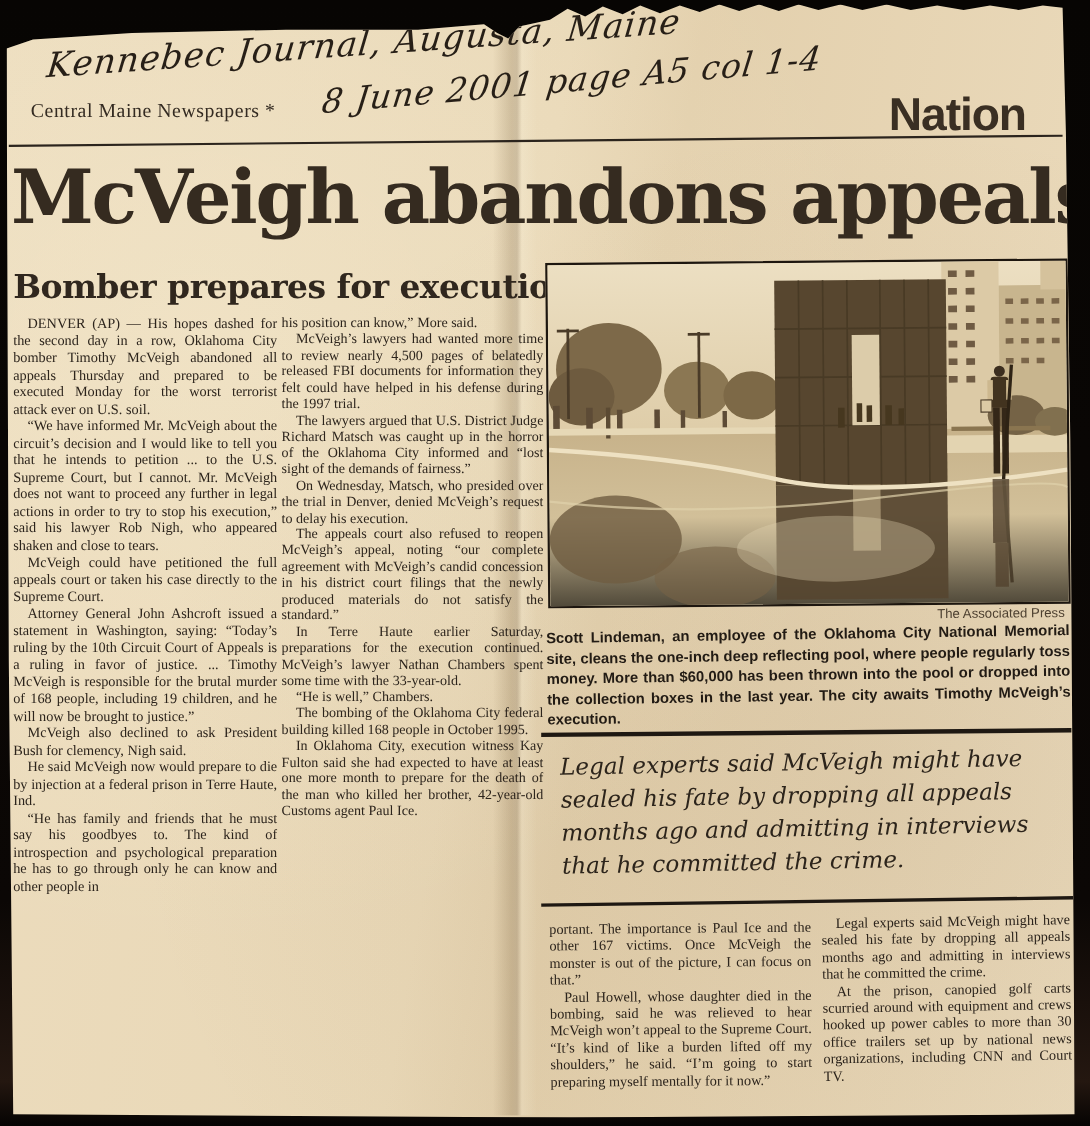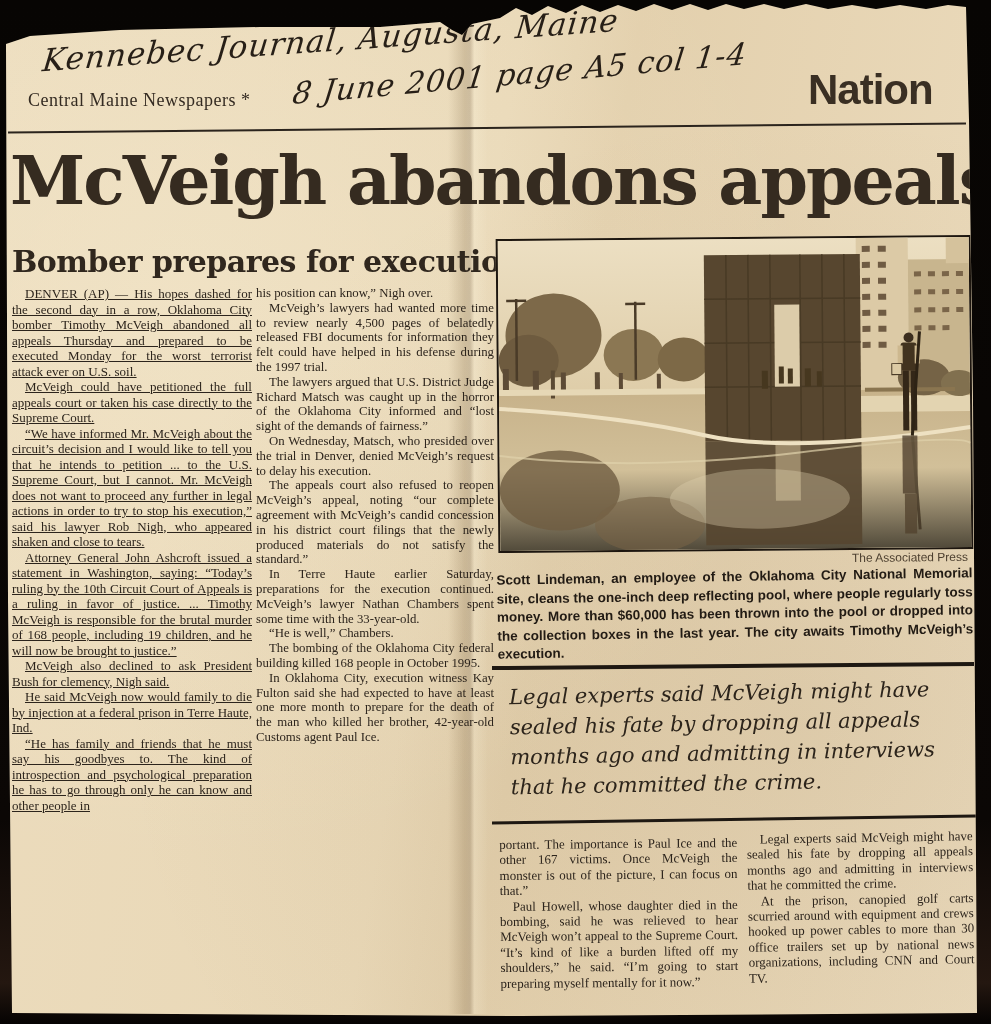--- a/index.html
+++ b/index.html
@@ -21,30 +21,30 @@
     background:linear-gradient(90deg,rgba(0,0,0,0) 0%,rgba(110,85,50,.22) 42%,rgba(70,50,30,.18) 55%,rgba(255,250,230,.20) 66%,rgba(0,0,0,0) 100%);
   }
   .hand{
     position:absolute;color:#271f17;font-family:"DejaVu Serif",serif;font-style:italic;
     white-space:nowrap;letter-spacing:1px;
   }
   .hand1{left:42px;top:22px;font-size:31px;transform:rotate(-4deg) skewX(-10deg);}
   .hand2{left:292px;top:56px;font-size:30px;transform:rotate(-5deg) skewX(-12deg);}
   .masthead{position:absolute;left:28px;top:90px;font-size:18px;color:#342b22;letter-spacing:.5px;text-align:center;}
   .mastrule{position:absolute;left:8px;top:127px;width:958px;height:2px;background:#2b241d;transform:rotate(-0.55deg);}
-  .section{position:absolute;left:808px;top:66px;width:160px;text-align:left;
+  .section{position:absolute;left:808px;top:80px;width:160px;text-align:left;
     font-family:"Liberation Sans",sans-serif;font-weight:900;font-size:42px;color:#3a2f23;letter-spacing:-1px;}
   .headline{position:absolute;left:10px;top:140px;width:958px;white-space:nowrap;
     font-family:"DejaVu Serif",serif;font-weight:bold;font-size:68px;letter-spacing:-2px;color:#352b20;}
   .subhead{position:absolute;left:12px;top:244px;font-family:"DejaVu Serif",serif;
     font-weight:600;font-size:30px;color:#30271e;letter-spacing:-0.5px;}
   .col{position:absolute;overflow:hidden;color:#2c241c;text-align:justify;}
   .col p{margin:0;text-indent:13px;}
   .col p.cont{text-indent:0;}
-  .col1{left:12px;top:286px;width:240px;height:730px;font-size:13px;line-height:15.5px;text-decoration:underline;}
+  .col1{left:12px;top:286px;width:240px;height:730px;font-size:13px;line-height:15.5px;}
   .col2{left:256px;top:286px;width:238px;height:730px;font-size:12.8px;line-height:14.8px;}
   .col3{left:500px;top:836px;width:238px;height:180px;font-size:13px;line-height:15.4px;transform:rotate(-0.5deg);}
   .col4{left:748px;top:830px;width:226px;height:186px;font-size:13px;line-height:15.4px;transform:rotate(-0.9deg);}
   .photo{position:absolute;left:497px;top:237px;width:471px;height:310px;border:2px solid #1d160f;
     transform:rotate(-0.5deg);background:#e7d9bb;}
   .credit{position:absolute;left:497px;top:552px;width:471px;text-align:right;
     font-family:"Liberation Sans",sans-serif;font-size:12px;color:#4c3f2f;transform:rotate(-0.5deg);}
   .caption{position:absolute;left:497px;top:568px;width:476px;
     font-family:"Liberation Sans",sans-serif;font-weight:bold;font-size:13.5px;line-height:18.5px;
     color:#221b14;text-align:justify;transform:rotate(-0.9deg);}
@@ -65,29 +65,29 @@
 
   <div class="masthead">Central Maine Newspapers *</div>
   <div class="section">Nation</div>
   <div class="mastrule"></div>
 
   <div class="headline">McVeigh abandons appeals</div>
   <div class="subhead">Bomber prepares for execution</div>
 
   <div class="col col1">
       <p>DENVER (AP) — His hopes dashed for the second day in a row, Oklahoma City bomber Timothy McVeigh abandoned all appeals Thursday and prepared to be executed Monday for the worst terrorist attack ever on U.S. soil.</p>
+      <p>“We have informed Mr. McVeigh about the circuit’s decision and I would like to tell you that he intends to petition ... to the U.S. Supreme Court, but I cannot. Mr. McVeigh does not want to proceed any further in legal actions in order to try to stop his execution,” said his lawyer Rob Nigh, who appeared shaken and close to tears.</p>
       <p>McVeigh could have petitioned the full appeals court or taken his case directly to the Supreme Court.</p>
-      <p>“We have informed Mr. McVeigh about the circuit’s decision and I would like to tell you that he intends to petition ... to the U.S. Supreme Court, but I cannot. Mr. McVeigh does not want to proceed any further in legal actions in order to try to stop his execution,” said his lawyer Rob Nigh, who appeared shaken and close to tears.</p>
       <p>Attorney General John Ashcroft issued a statement in Washington, saying: “Today’s ruling by the 10th Circuit Court of Appeals is a ruling in favor of justice. ... Timothy McVeigh is responsible for the brutal murder of 168 people, including 19 children, and he will now be brought to justice.”</p>
       <p>McVeigh also declined to ask President Bush for clemency, Nigh said.</p>
-      <p>He said McVeigh now would family to die by injection at a federal prison in Terre Haute, Ind.</p>
+      <p>He said McVeigh now would prepare to die by injection at a federal prison in Terre Haute, Ind.</p>
       <p>“He has family and friends that he must say his goodbyes to. The kind of introspection and psychological preparation he has to go through only he can know and other people in</p>
     </div>
   <div class="col col2">
-      <p class="cont">his position can know,” Nigh over.</p>
+      <p class="cont">his position can know,” More said.</p>
       <p>McVeigh’s lawyers had wanted more time to review nearly 4,500 pages of belatedly released FBI documents for information they felt could have helped in his defense during the 1997 trial.</p>
       <p>The lawyers argued that U.S. District Judge Richard Matsch was caught up in the horror of the Oklahoma City informed and “lost sight of the demands of fairness.”</p>
       <p>On Wednesday, Matsch, who presided over the trial in Denver, denied McVeigh’s request to delay his execution.</p>
       <p>The appeals court also refused to reopen McVeigh’s appeal, noting “our complete agreement with McVeigh’s candid concession in his district court filings that the newly produced materials do not satisfy the standard.”</p>
       <p>In Terre Haute earlier Saturday, preparations for the execution continued. McVeigh’s lawyer Nathan Chambers spent some time with the 33-year-old.</p>
       <p>“He is well,” Chambers.</p>
       <p>The bombing of the Oklahoma City federal building killed 168 people in October 1995.</p>
       <p>In Oklahoma City, execution witness Kay Fulton said she had expected to have at least one more month to prepare for the death of the man who killed her brother, 42-year-old Customs agent Paul Ice.</p>
     </div>
 

